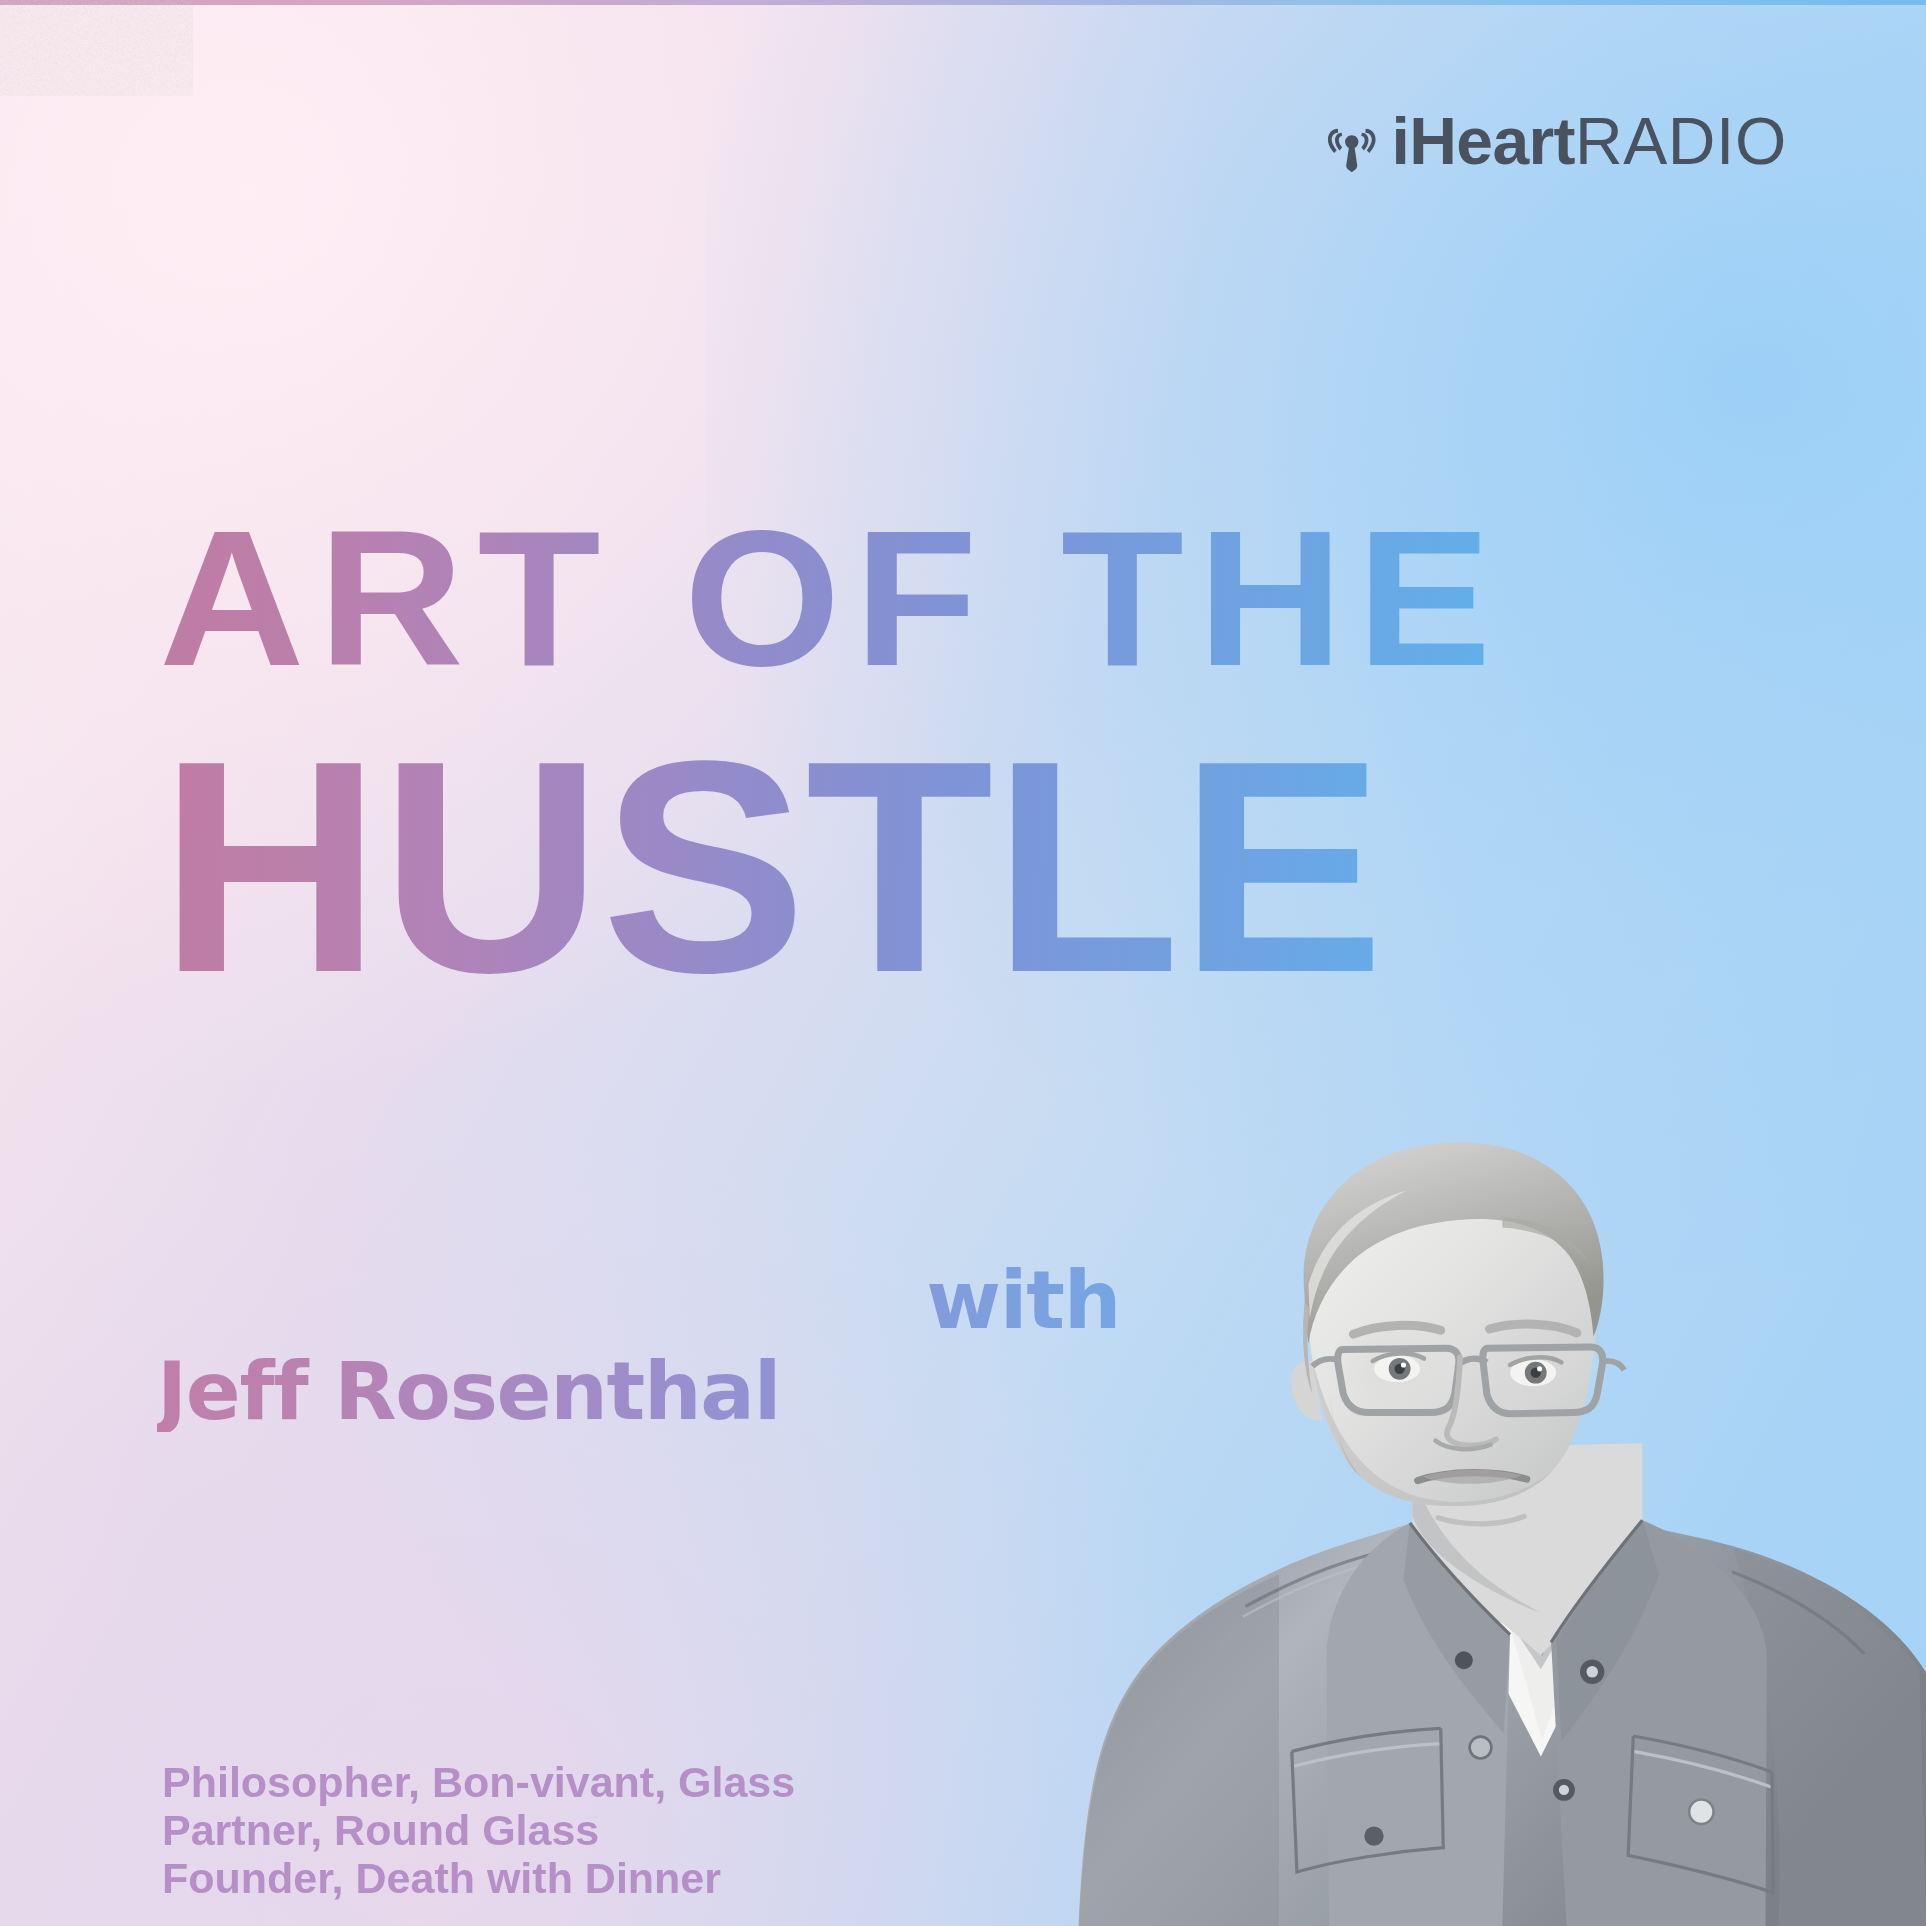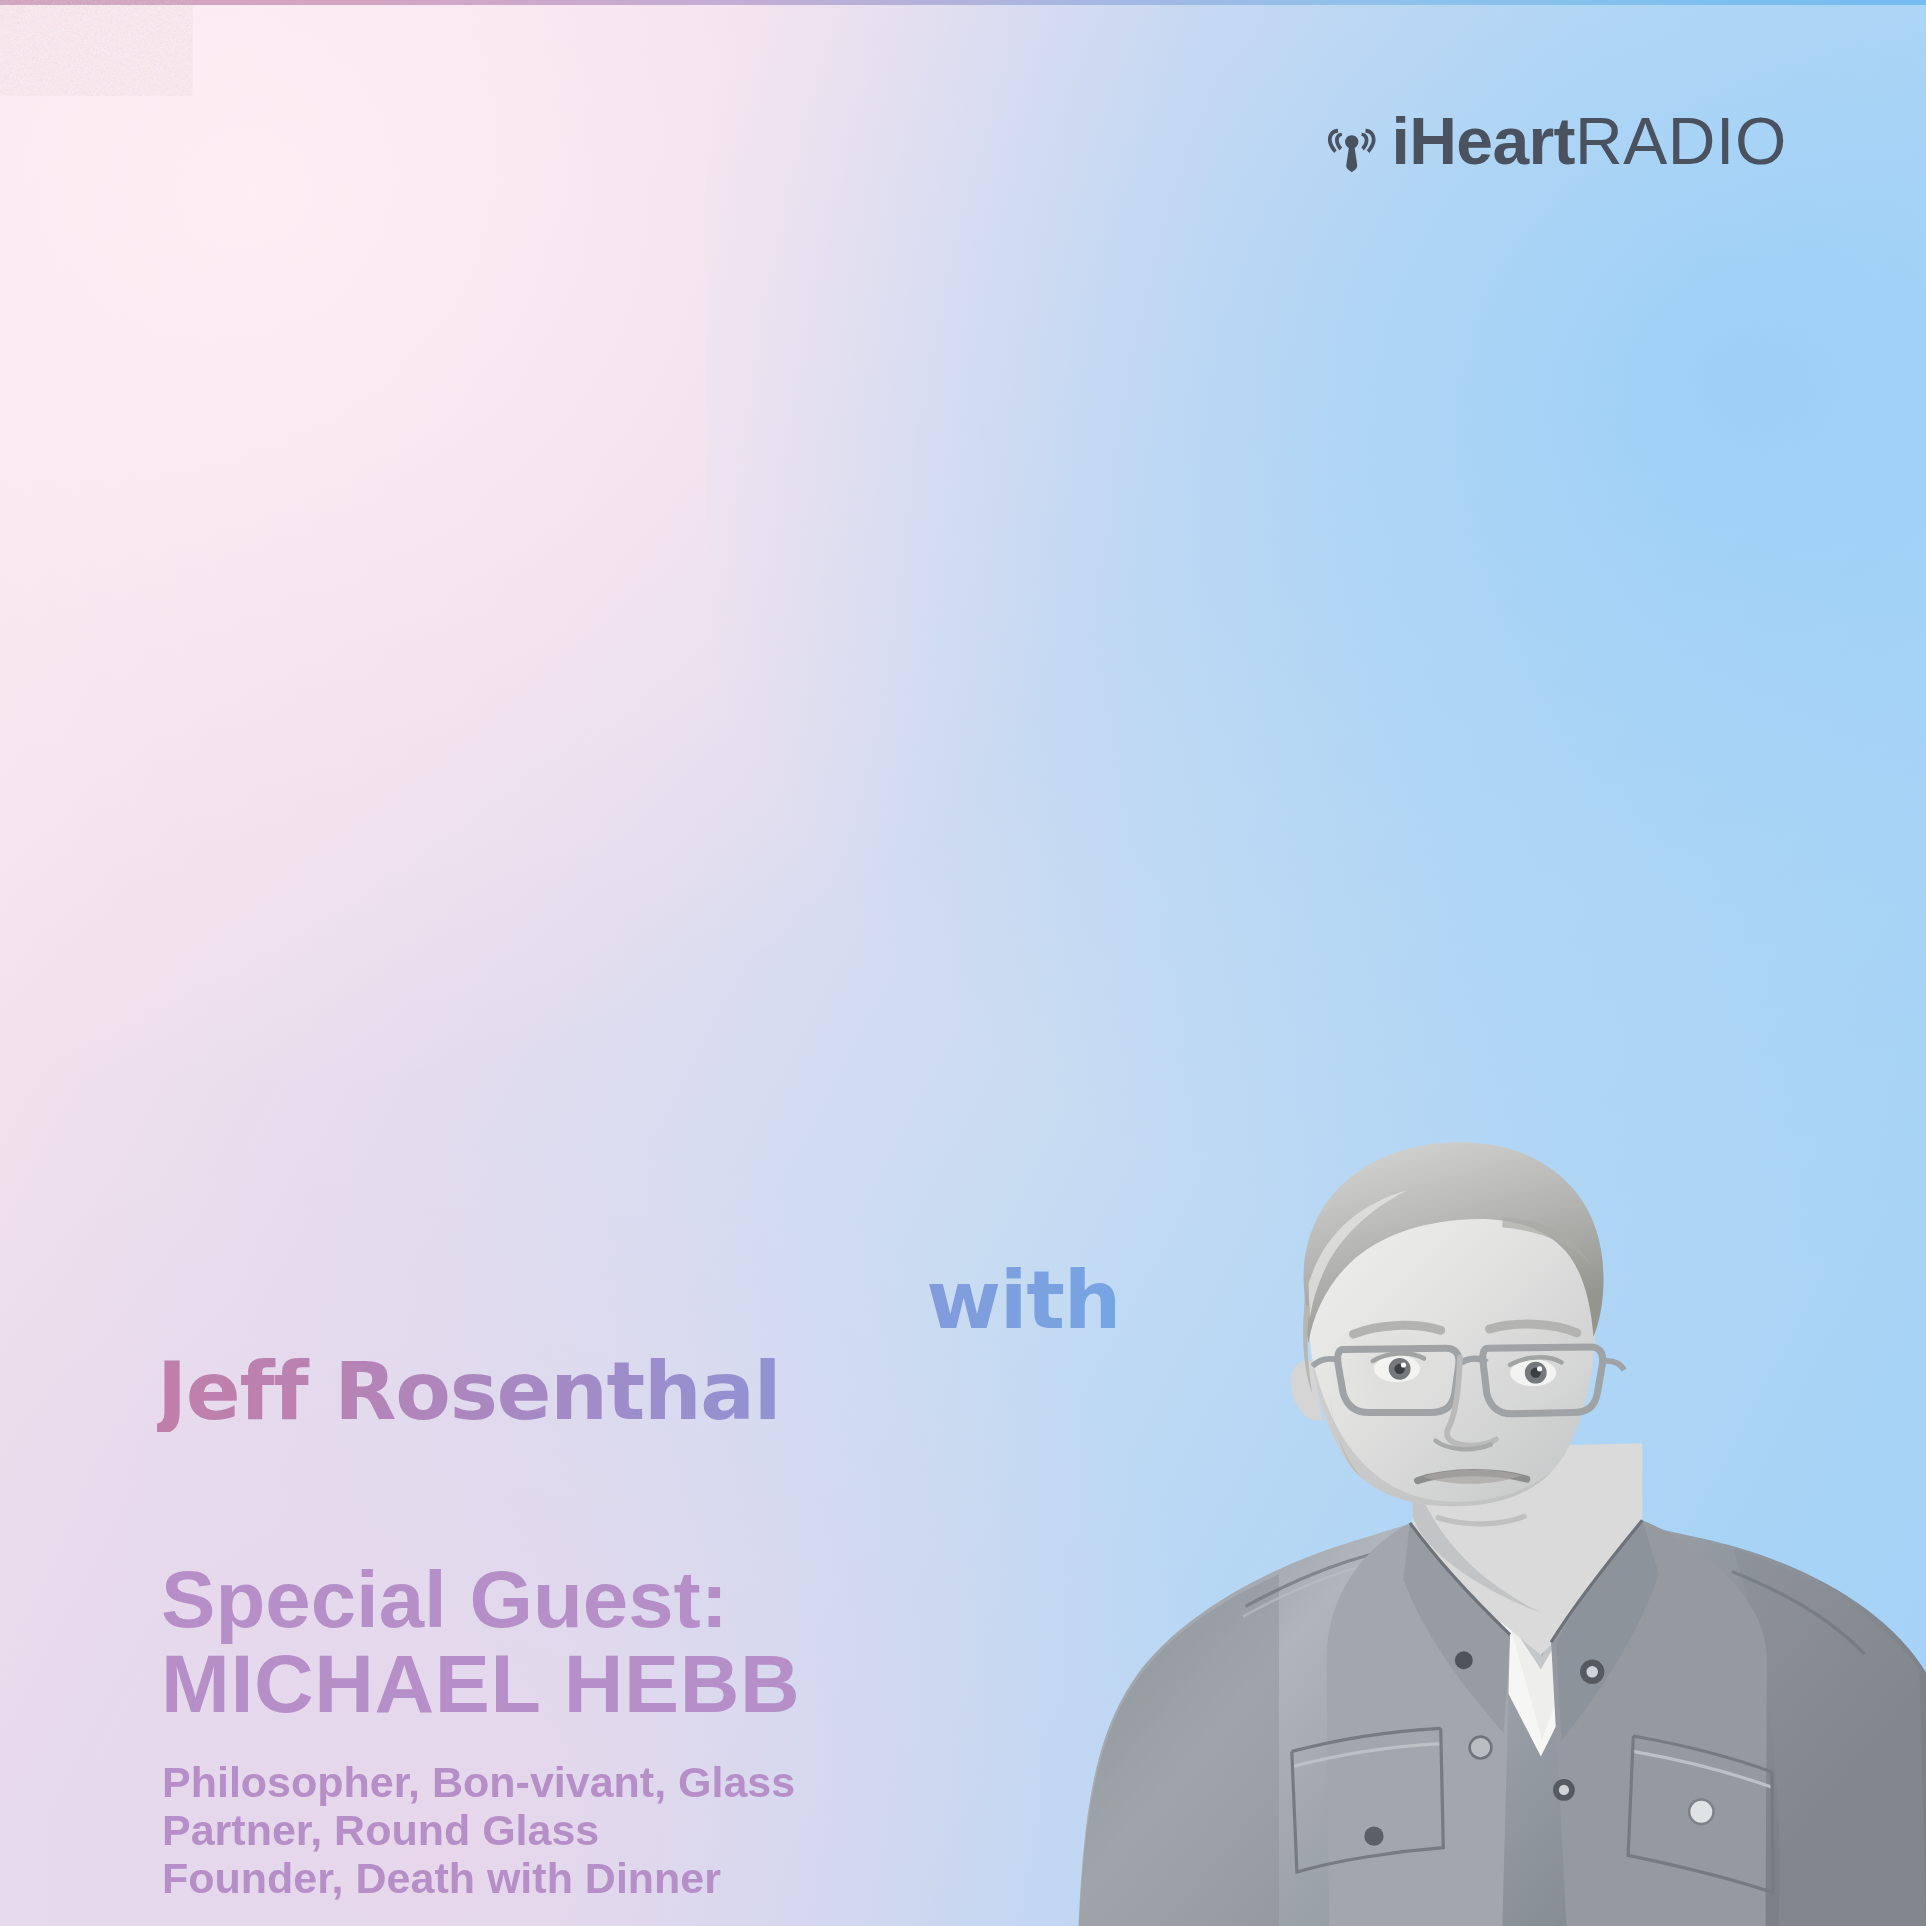--- a/index.html
+++ b/index.html
@@ -290,30 +290,30 @@
         <path d="M596 544 C614 558 650 562 682 550" stroke="#a8a9a9" stroke-width="7" fill="none" stroke-linecap="round"></path>
 
         <path d="M568 606 C618 590 690 590 738 604" stroke="#8c8d8d" stroke-width="11" fill="none" stroke-linecap="round"></path>
         <path d="M576 600 C620 586 686 586 730 598 C688 614 620 616 576 600 Z" fill="#a9a6a5" opacity=".7"></path>
 
         <path d="M600 664 C644 678 700 676 734 662" stroke="#b4b5b4" stroke-width="8" fill="none" opacity=".7" stroke-linecap="round"></path>
       </g>
     </svg>
   </div>
 
+  <div class="title-wrap">
+    <span class="line1">ART OF THE</span>
+    <span class="line2">HUSTLE</span>
+  </div>
 
   <div class="host-wrap">
     <span class="host-l1">with</span>
     <span class="host-l2">Jeff Rosenthal</span>
   </div>
 
-  <div class="guest-wrap">
-    <span class="guest-l1">Special Guest:</span>
-    <span class="guest-l2">MICHAEL HEBB</span>
-  </div>
   <div class="credits">
     <div>Philosopher, Bon-vivant, Glass</div>
     <div>Partner, Round Glass</div>
     <div>Founder, Death with Dinner</div>
   </div>
 
 </div>
 
 
 </body></html>

